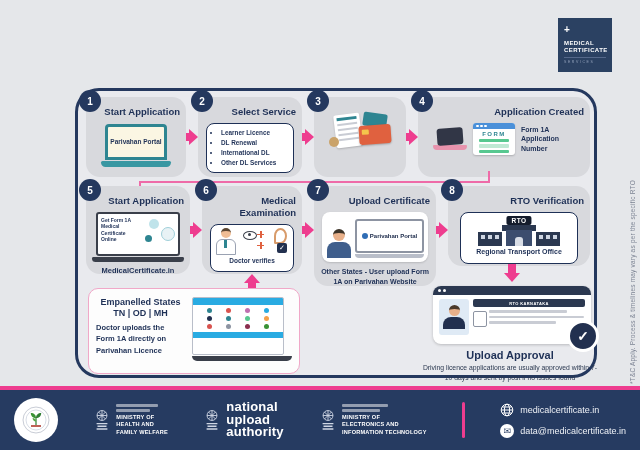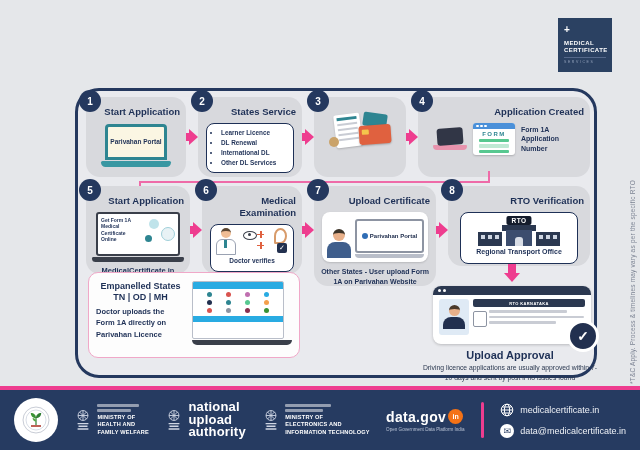--- a/index.html
+++ b/index.html
@@ -121,21 +121,21 @@
   .seg{position:absolute;background:#ee6ba8;}
   .head-down{position:absolute;width:0;height:0;border-left:5px solid transparent;border-right:5px solid transparent;border-top:7px solid #ee3d8f;}
 
   
   .varrow{position:absolute;display:flex;flex-direction:column;align-items:center;}
   .varrow .tail{width:8px;height:9px;background:#ee3d8f;}
   .varrow .tipup{width:0;height:0;border-left:8px solid transparent;border-right:8px solid transparent;border-bottom:9px solid #ee3d8f;}
   .varrow .tipdn{width:0;height:0;border-left:8px solid transparent;border-right:8px solid transparent;border-top:9px solid #ee3d8f;}
 
   
-  .emp{position:absolute;left:88px;top:272px;width:212px;height:86px;background:#fdfdfd;border:1.5px solid #f0a8c8;
+  .emp{position:absolute;left:88px;top:288px;width:212px;height:86px;background:#fdfdfd;border:1.5px solid #f0a8c8;
        border-radius:10px;box-sizing:border-box;display:flex;padding:8px 7px;gap:7px;}
   .emp .txt{width:104px;}
   .emp .h1{font-size:9px;font-weight:bold;color:#1e3056;text-align:center;}
   .emp .h2{font-size:9px;font-weight:bold;color:#1e3056;text-align:center;margin-top:1px;}
   .emp .nt{font-size:7.5px;font-weight:bold;color:#1e3056;line-height:1.5;margin-top:4px;}
   .emplap{flex:1;}
   .emplap .scr{width:92px;height:58px;background:#fff;border:1.5px solid #b9bec9;border-radius:2px;box-sizing:border-box;overflow:hidden;}
   .emplap .tb{height:7px;background:#29abe2;}
   .emplap .grid{display:grid;grid-template-columns:repeat(4,1fr);gap:3px;padding:3px 8px 0;}
   .emplap .grid s{width:5px;height:5px;border-radius:50%;display:block;margin:0 auto;}
@@ -215,21 +215,21 @@
       </div>
     </div>
 
     <div class="harrow">
         <span class="tail"></span>
         <span class="tip"></span>
       </div>
 
     <div class="card" style="width:104px;height:80px;">
       <div class="badge">2</div>
-      <div class="ctitle">States Service</div>
+      <div class="ctitle">Select Service</div>
       <div class="svcbox">
         <ul>
           <li>Learner Licence</li>
           <li>DL Renewal</li>
           <li>International DL</li>
           <li>Other DL Services</li>
         </ul>
       </div>
     </div>
 
@@ -516,27 +516,20 @@
       </svg>
       <div class="lines">
         <div class="hbar" style="width:46px;"></div>
         <div class="hbar" style="width:38px;"></div>
         <div class="t">MINISTRY OF</div>
         <div class="t">ELECTRONICS AND</div>
         <div class="t">INFORMATION TECHNOLOGY</div>
       </div>
     </div>
 
-    <div class="datagov">
-      <div class="row1d">
-        <span class="dg">data.gov</span>
-        <span class="inb">in</span>
-      </div>
-      <div class="tag">Open Government Data Platform India</div>
-    </div>
 
     <div class="fdivider"></div>
 
     <div class="contact">
       <div class="crow">
         <span class="cicon globe">
           <svg width="14" height="14" viewBox="0 0 14 14">
               <g fill="none" stroke="#fff" stroke-width="1">
             <circle cx="7" cy="7" r="5.8"></circle>
                 <ellipse cx="7" cy="7" rx="2.6" ry="5.8"></ellipse>

